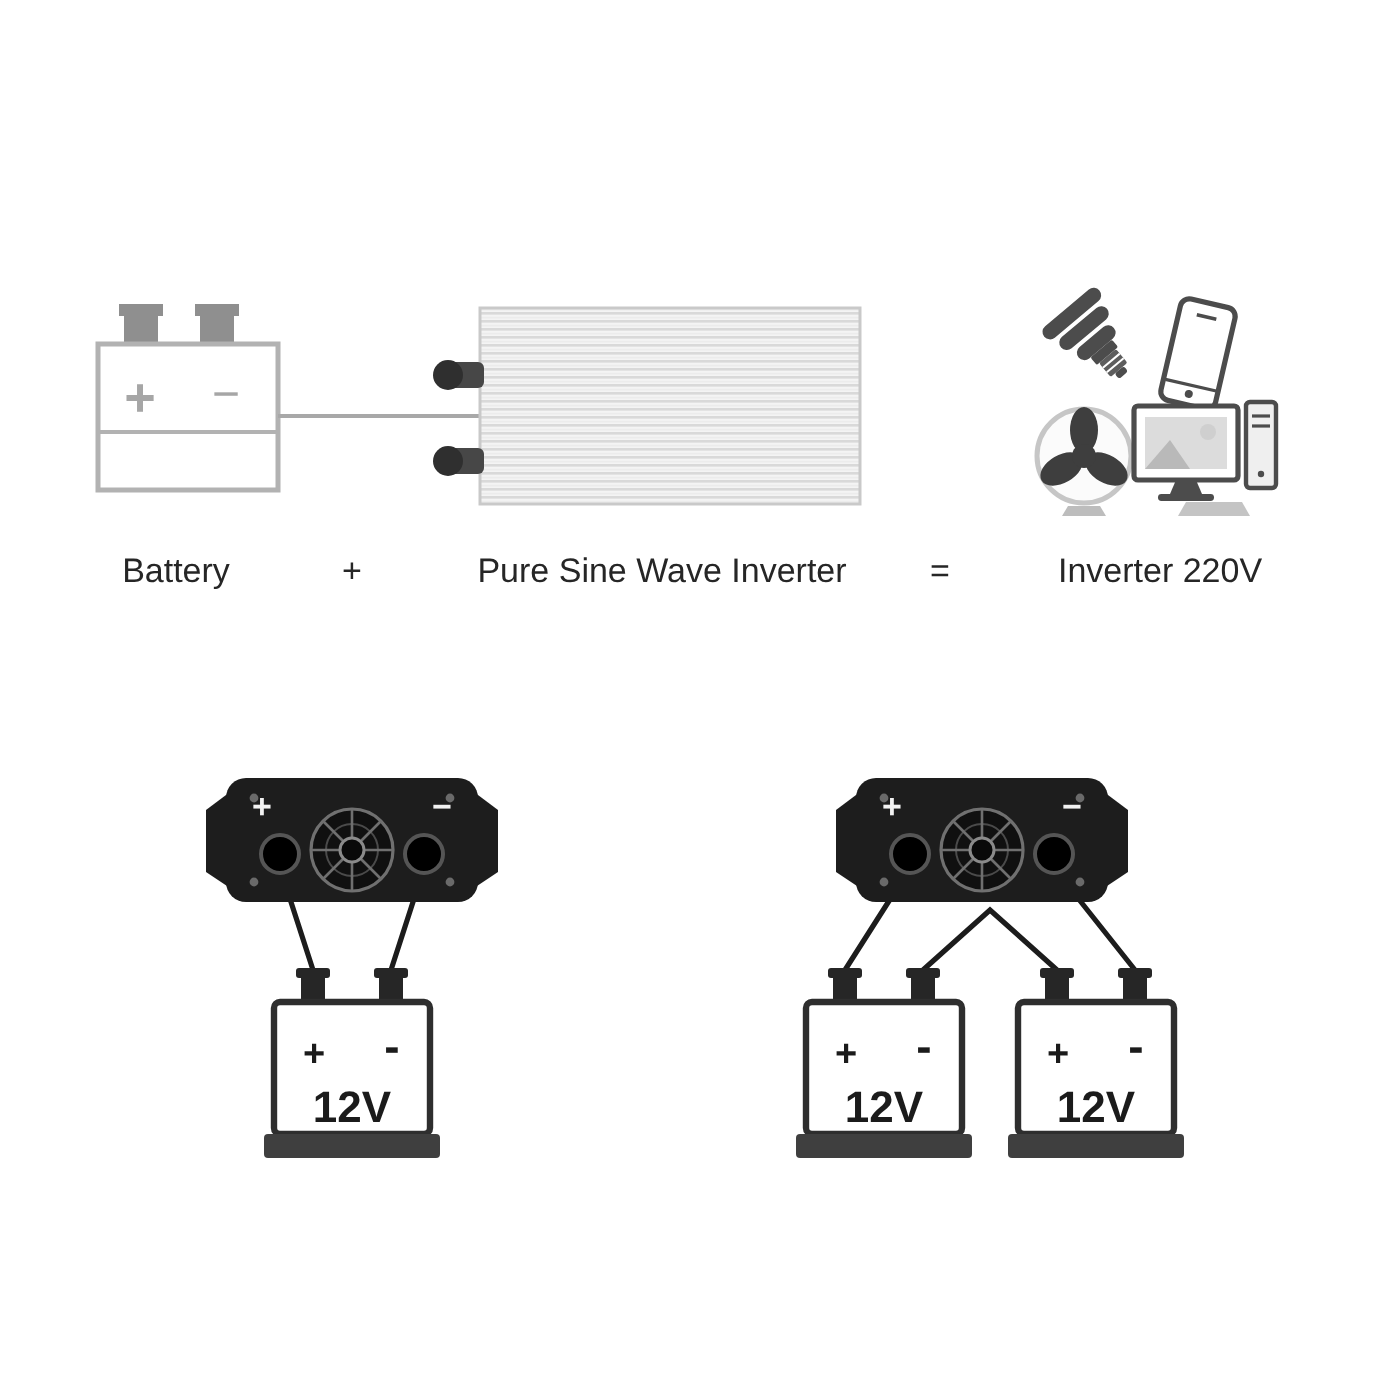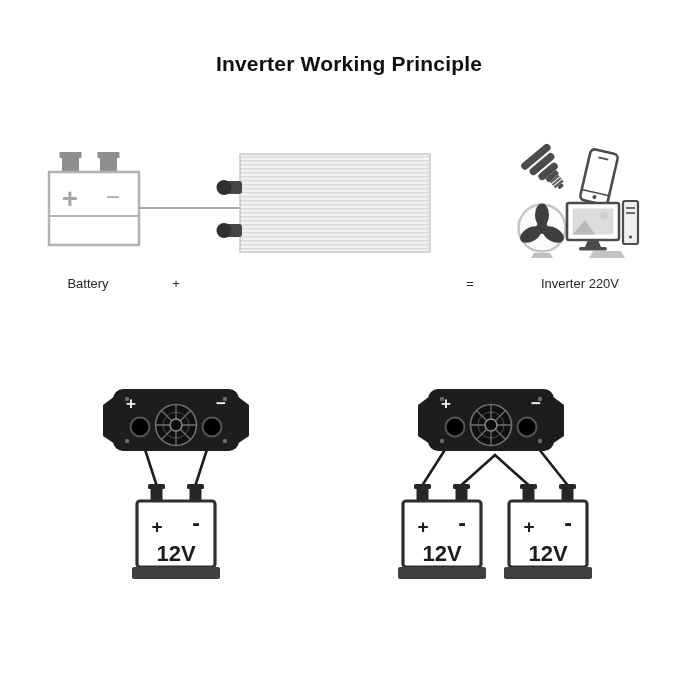--- a/index.html
+++ b/index.html
@@ -9,37 +9,36 @@
     font-family:"Liberation Sans", sans-serif;
     position:relative; overflow:hidden;
   }
   .stage { position:relative; width:698px; height:698px; background:#fff; }
   .title {
     position:absolute; top:52px; left:0; width:698px;
     text-align:center; font-size:21px; font-weight:bold; color:#0f0f0f;
     letter-spacing:.2px;
   }
   .eq-label {
-    position:absolute; top:276px; font-size:13px; color:#262626;
+    position:absolute; top:276px; font-size:17px; color:#262626;
     text-align:center; white-space:nowrap;
   }
   .eq-battery   { left:38px;  width:100px; }
   .eq-plus      { left:164px; width:24px; }
   .eq-inverter  { left:216px; width:230px; }
   .eq-equals    { left:458px; width:24px; }
   .eq-household { left:502px; width:156px; }
   svg.layer { position:absolute; left:0; top:0; }
   svg text { font-family:"Liberation Sans", sans-serif; }
 </style>
 </head>
 <body>
 
 <div class="stage">
 
-  <div class="title">Inverter Working Principle</div>
 
   <svg class="layer" width="698" height="698" viewBox="0 0 698 698">
     <defs>
       <pattern id="metal" width="8" height="4" patternUnits="userSpaceOnUse">
         <rect width="8" height="4" fill="#f4f4f4"></rect>
         <rect width="8" height="1.3" y="0" fill="#d9d9d9"></rect>
         <rect width="8" height="0.8" y="2.4" fill="#ececec"></rect>
       </pattern>
 
       <g id="inv-unit">
@@ -164,16 +163,17 @@
       <text x="462" y="531" font-size="23" font-weight="bold" fill="#1b1b1b" text-anchor="middle">-</text>
       <text x="442" y="561" font-size="22" font-weight="bold" fill="#1b1b1b" text-anchor="middle">12V</text>
       <text x="529" y="533" font-size="19" font-weight="bold" fill="#1b1b1b" text-anchor="middle">+</text>
       <text x="568" y="531" font-size="23" font-weight="bold" fill="#1b1b1b" text-anchor="middle">-</text>
       <text x="548" y="561" font-size="22" font-weight="bold" fill="#1b1b1b" text-anchor="middle">12V</text>
     </g>
   </svg>
 
   <div class="eq-label eq-battery">Battery</div>
   <div class="eq-label eq-plus">+</div>
+  <div class="eq-label eq-inverter">Pure Sine Wave Inverter</div>
   <div class="eq-label eq-equals">=</div>
   <div class="eq-label eq-household">Inverter 220V</div>
 
 </div>
 
 </body></html>

